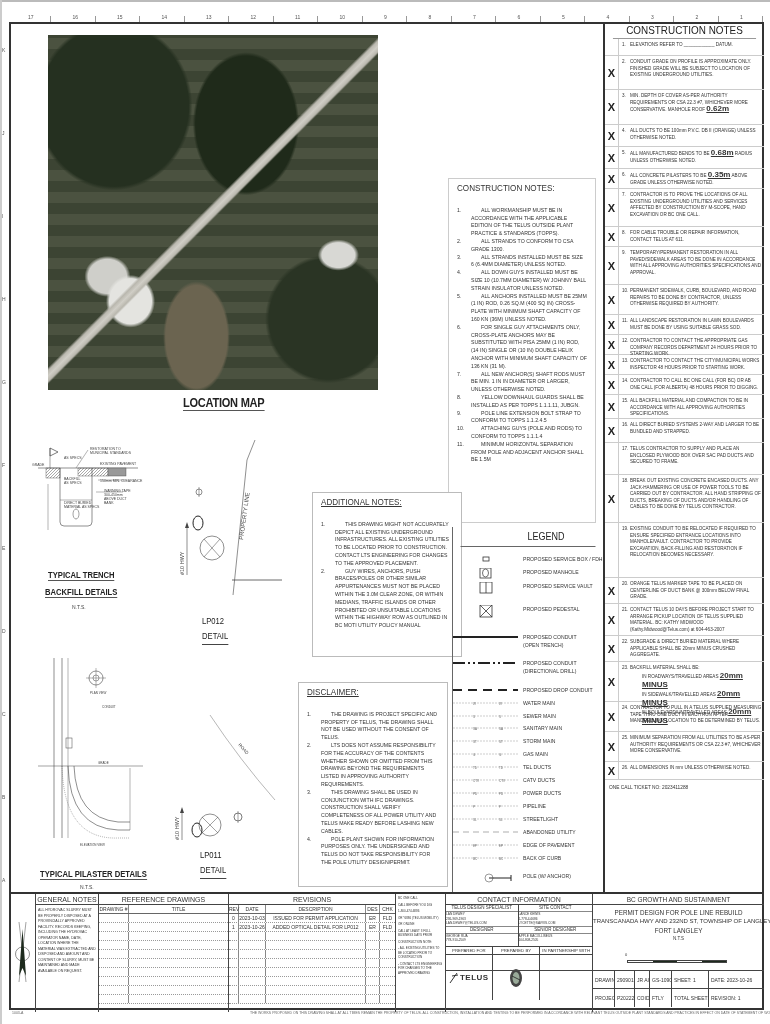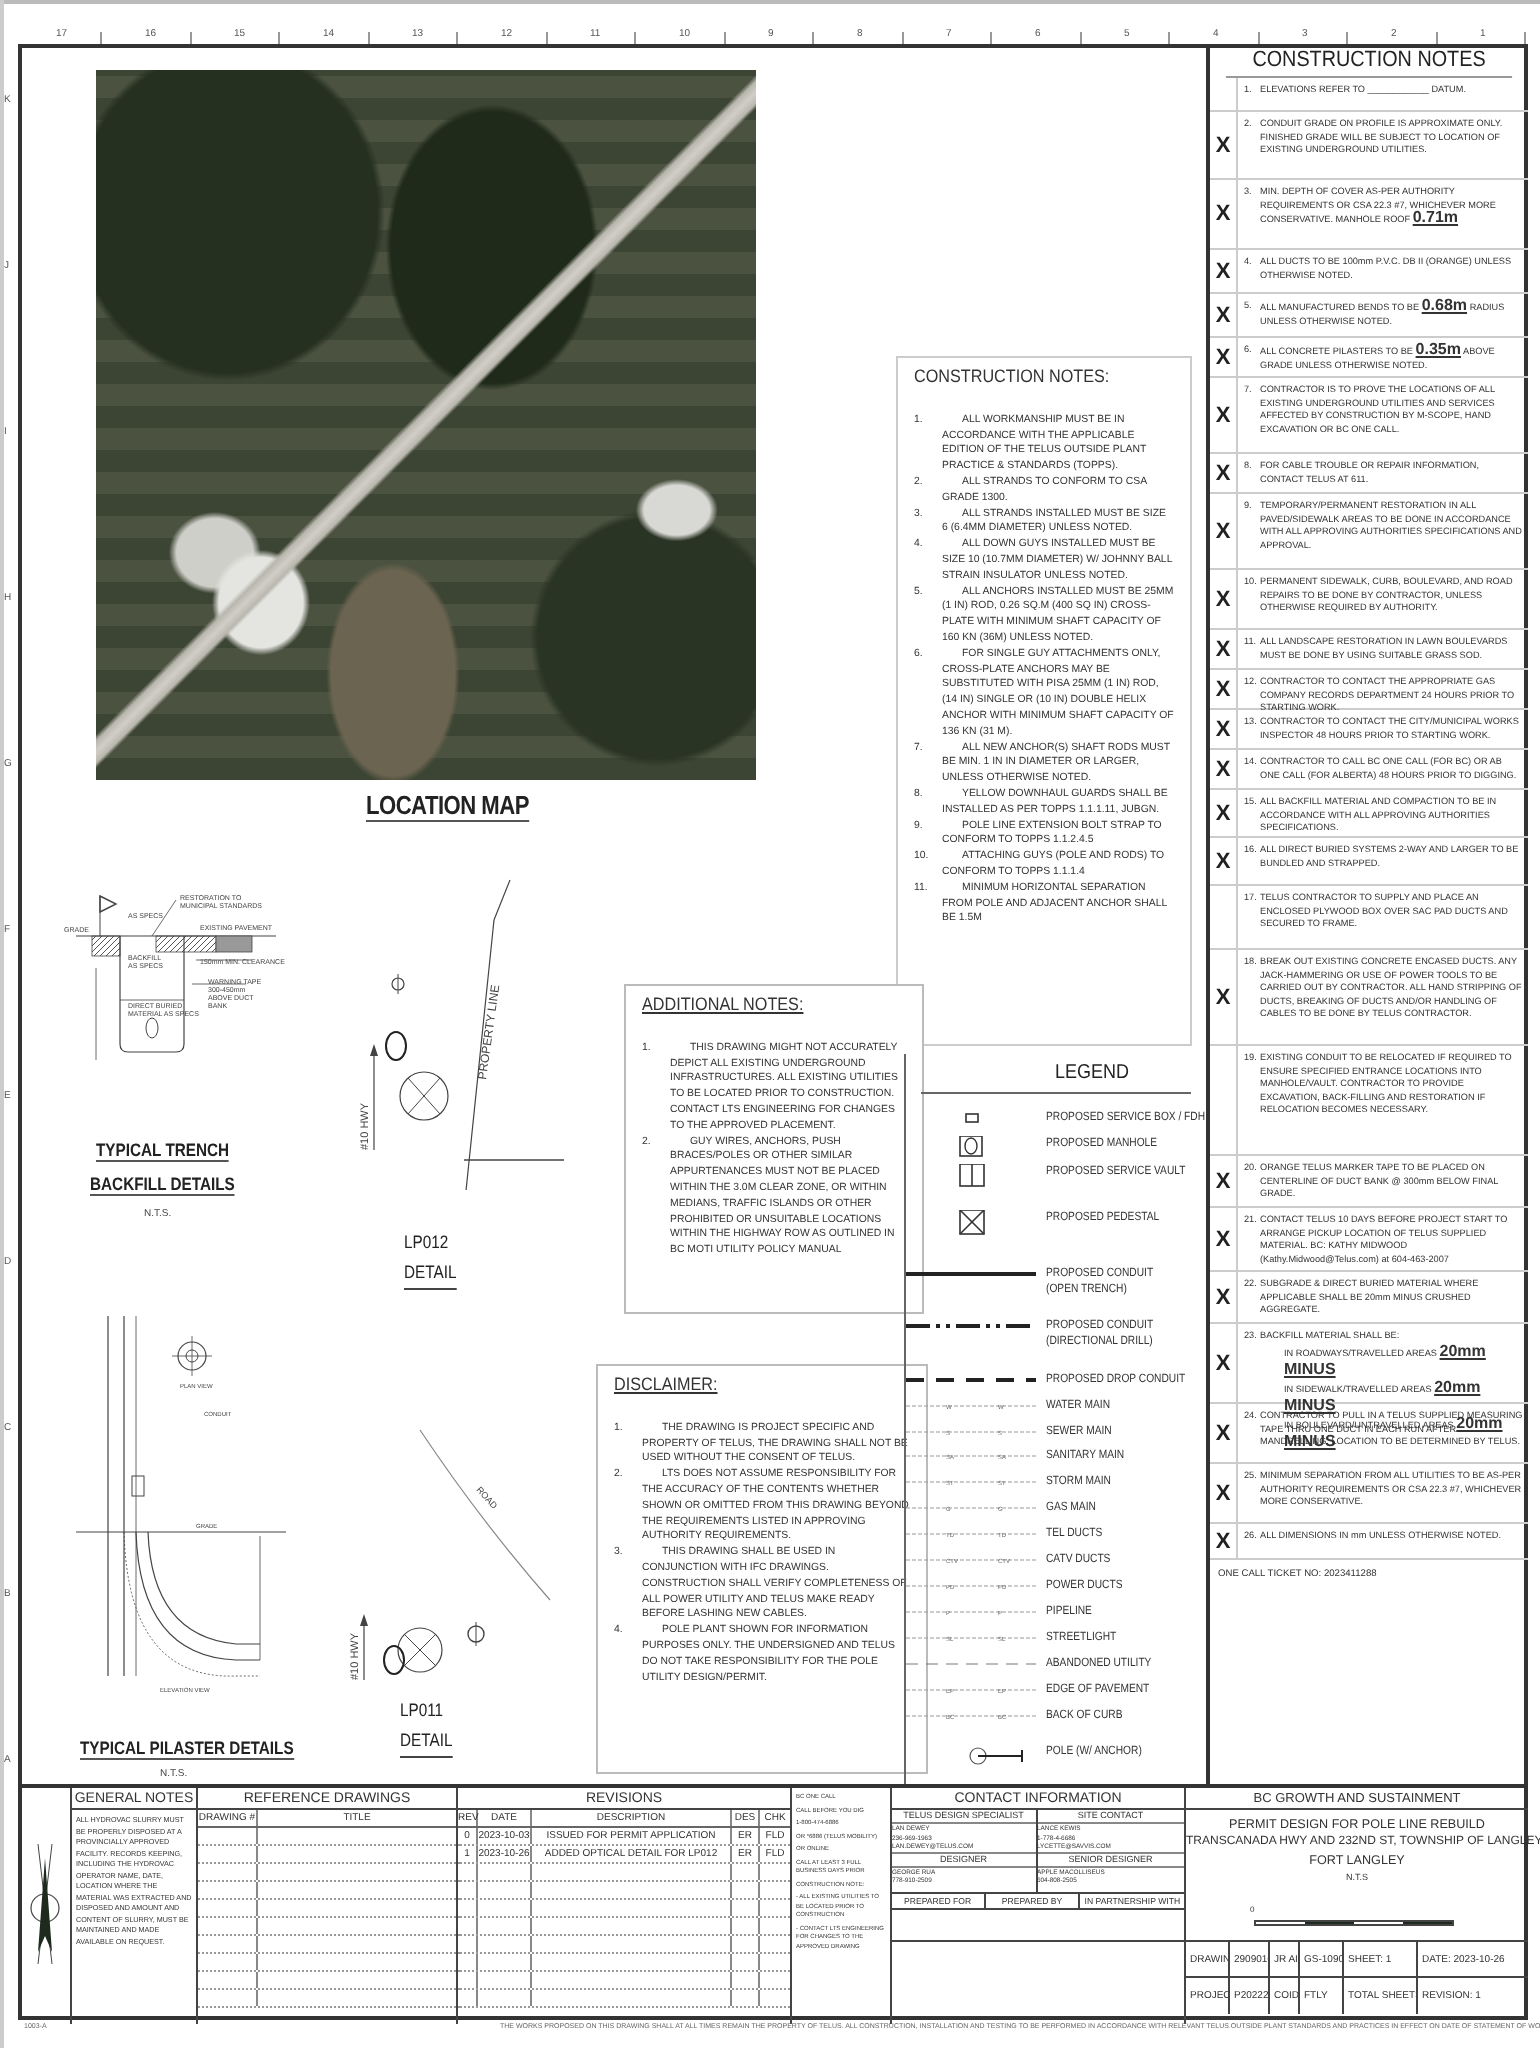--- a/index.html
+++ b/index.html
@@ -275,21 +275,21 @@
         <span class="n">1.</span>
         <span class="t">THIS DRAWING MIGHT NOT ACCURATELY DEPICT ALL EXISTING UNDERGROUND INFRASTRUCTURES. ALL EXISTING UTILITIES TO BE LOCATED PRIOR TO CONSTRUCTION. CONTACT LTS ENGINEERING FOR CHANGES TO THE APPROVED PLACEMENT.</span>
       </li>
       <li>
         <span class="n">2.</span>
         <span class="t">GUY WIRES, ANCHORS, PUSH BRACES/POLES OR OTHER SIMILAR APPURTENANCES MUST NOT BE PLACED WITHIN THE 3.0M CLEAR ZONE, OR WITHIN MEDIANS, TRAFFIC ISLANDS OR OTHER PROHIBITED OR UNSUITABLE LOCATIONS WITHIN THE HIGHWAY ROW AS OUTLINED IN BC MOTI UTILITY POLICY MANUAL</span>
       </li>
     </ol>
 </div>
 
-<div class="notes-box" style="left:298px;top:682px;width:166px;height:205px;">
+<div class="notes-box" style="left:298px;top:682px;width:150px;height:205px;">
   <h3>DISCLAIMER:</h3>
   <ol id="dc-list">
       <li>
         <span class="n">1.</span>
         <span class="t">THE DRAWING IS PROJECT SPECIFIC AND PROPERTY OF TELUS, THE DRAWING SHALL NOT BE USED WITHOUT THE CONSENT OF TELUS.</span>
       </li>
       <li>
         <span class="n">2.</span>
         <span class="t">LTS DOES NOT ASSUME RESPONSIBILITY FOR THE ACCURACY OF THE CONTENTS WHETHER SHOWN OR OMITTED FROM THIS DRAWING BEYOND THE REQUIREMENTS LISTED IN APPROVING AUTHORITY REQUIREMENTS.</span>
       </li>
@@ -524,21 +524,21 @@
         <div class="cn-x">X</div>
         <div class="cn-text">
           <span class="n">2.</span>
           <div><span>CONDUIT GRADE ON PROFILE IS APPROXIMATE ONLY. FINISHED GRADE WILL BE SUBJECT TO LOCATION OF EXISTING UNDERGROUND UTILITIES.</span></div>
         </div>
       </div>
       <div class="cn-row" style="height: 35px;">
         <div class="cn-x">X</div>
         <div class="cn-text">
           <span class="n">3.</span>
-          <div><span>MIN. DEPTH OF COVER AS-PER AUTHORITY REQUIREMENTS OR CSA 22.3 #7, WHICHEVER MORE CONSERVATIVE. MANHOLE ROOF</span> <span class="big">0.71m</span> </div>
+          <div><span>MIN. DEPTH OF COVER AS-PER AUTHORITY REQUIREMENTS OR CSA 22.3 #7, WHICHEVER MORE CONSERVATIVE. MANHOLE ROOF</span> <span class="big">0.62m</span> </div>
         </div>
       </div>
       <div class="cn-row" style="height: 22px;">
         <div class="cn-x">X</div>
         <div class="cn-text">
           <span class="n">4.</span>
           <div><span>ALL DUCTS TO BE 100mm P.V.C. DB II (ORANGE) UNLESS OTHERWISE NOTED.</span></div>
         </div>
       </div>
       <div class="cn-row" style="height: 22px;">
@@ -877,20 +877,36 @@
         <div style="text-align:center;border-top:1px solid #888;border-bottom:1px solid #888;font-size:4.5px;line-height:6px;">SENIOR DESIGNER</div>
         <div>APPLE MACOLLISEUS</div>
         <div>604-808-2505</div>
       </div>
     </div>
     <div style="display:flex;height:8px;border-bottom:1px solid #444;font-size:4.3px;line-height:8px;text-align:center;">
       <div style="width:47px;border-right:1px solid #444;">PREPARED FOR</div>
       <div style="width:48px;border-right:1px solid #444;">PREPARED BY</div>
       <div style="width:52px;">IN PARTNERSHIP WITH</div>
     </div>
+    <div style="display:flex;height:45px;">
+      <div style="width:47px;border-right:1px solid #444;display:flex;align-items:center;justify-content:center;gap:1px;">
+        <svg width="10" height="12" viewBox="0 0 10 12">
+            <path d="M1,11 L8,1 M3,4 L9,3" stroke="#333" stroke-width="1" fill="none"></path>
+          </svg>
+        <span style="font-size:8px;font-weight:bold;letter-spacing:0.5px;">TELUS</span>
+      </div>
+      <div style="width:48px;border-right:1px solid #444;display:flex;align-items:center;justify-content:center;">
+        <svg width="16" height="22" viewBox="0 0 16 22">
+            <ellipse cx="8" cy="11" rx="6" ry="9" fill="#444"></ellipse>
+            <ellipse cx="8" cy="11" rx="3.5" ry="6" fill="#9a9"></ellipse>
+            <path d="M4,9 L12,13" stroke="#222" stroke-width="0.8"></path>
+          </svg>
+      </div>
+      <div style="width:52px;"></div>
+    </div>
   </div>
   <div class="tb-cell" style="left:584px;width:171px;border-right:none;">
     <h4 style="font-size:6.5px;">BC GROWTH AND SUSTAINMENT</h4>
     <div style="text-align:center;font-size:6.3px;line-height:9px;padding-top:3px;">
       <div>PERMIT DESIGN FOR POLE LINE REBUILD</div>
       <div style="white-space:nowrap;font-size:6px;">TRANSCANADA HWY AND 232ND ST, TOWNSHIP OF LANGLEY</div>
       <div>FORT LANGLEY</div>
       <div style="font-size:4.5px;line-height:7px;">N.T.S</div>
     </div>
     <div style="position:absolute;left:34px;top:64px;width:100px;height:5px;">

